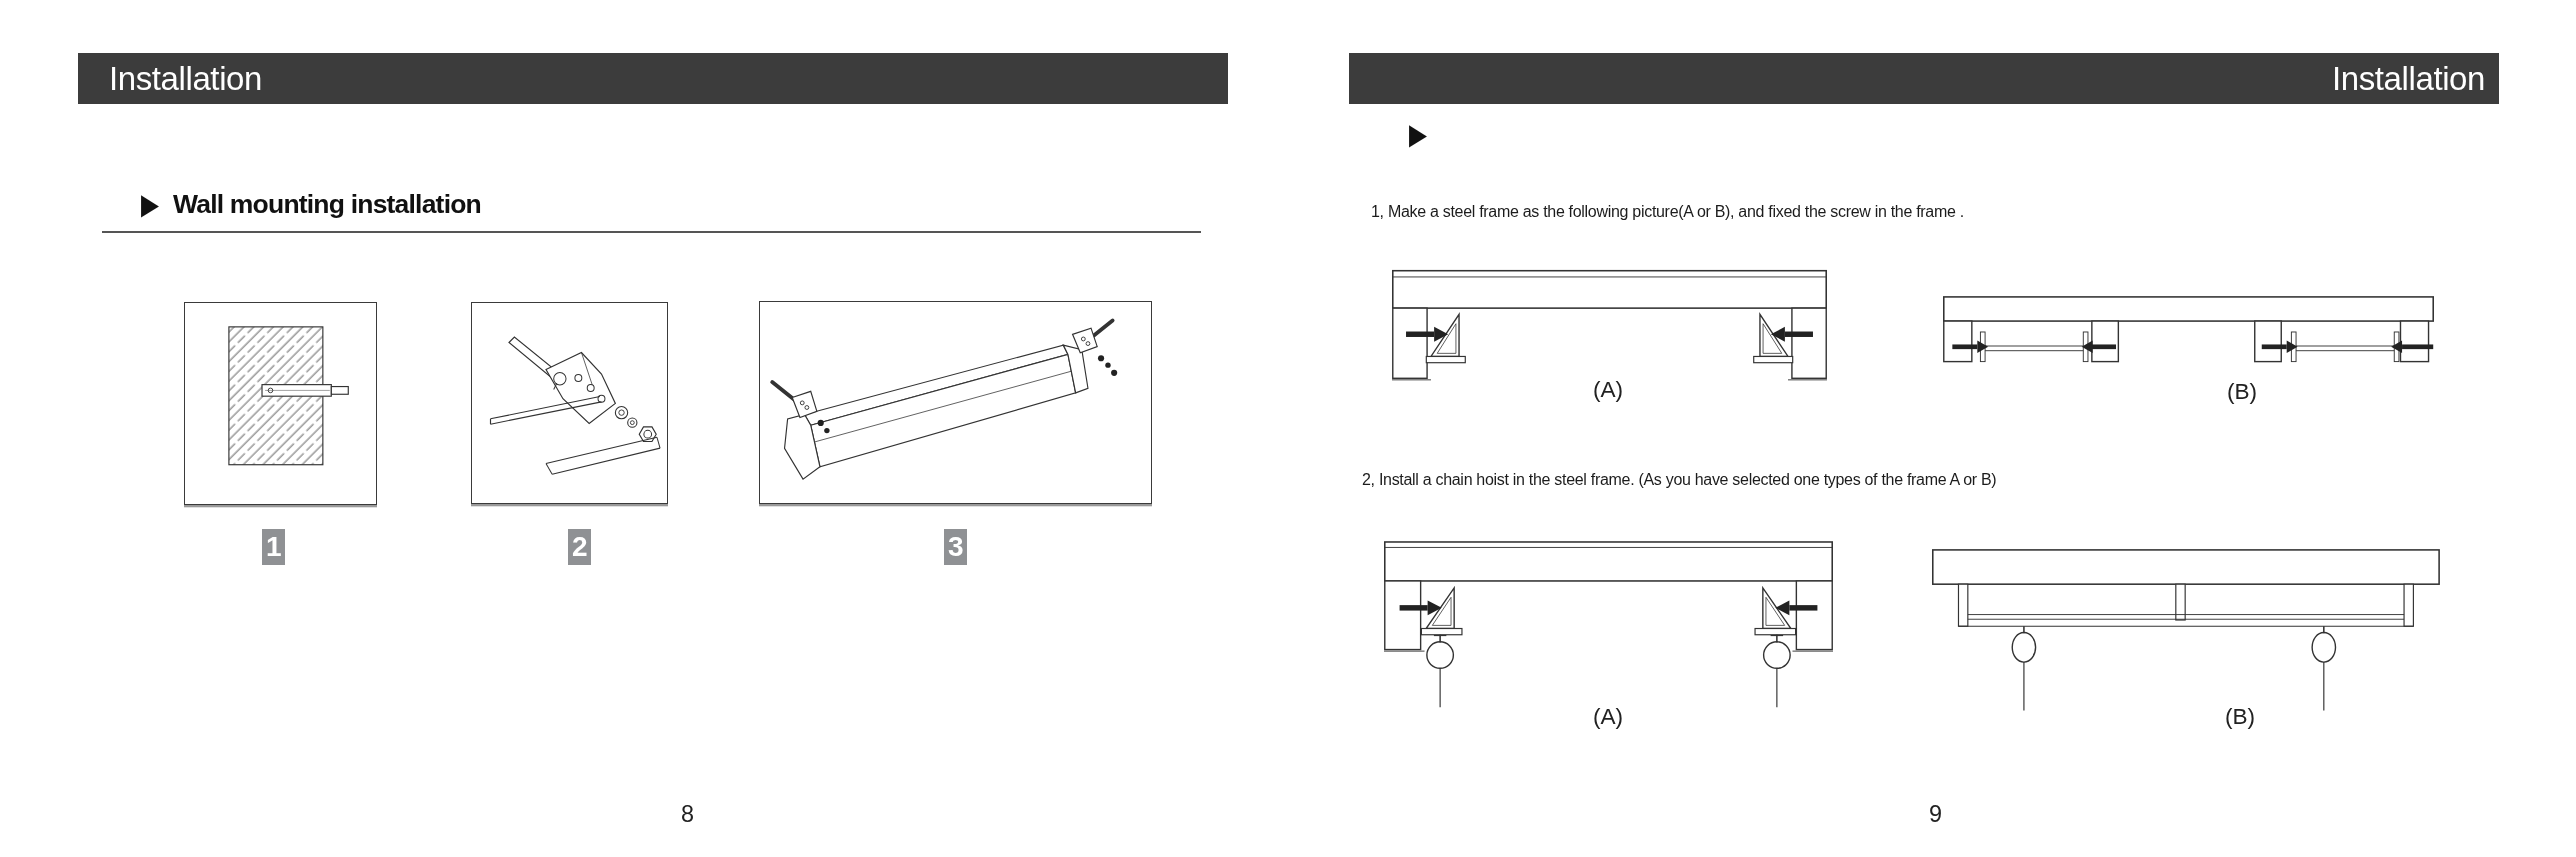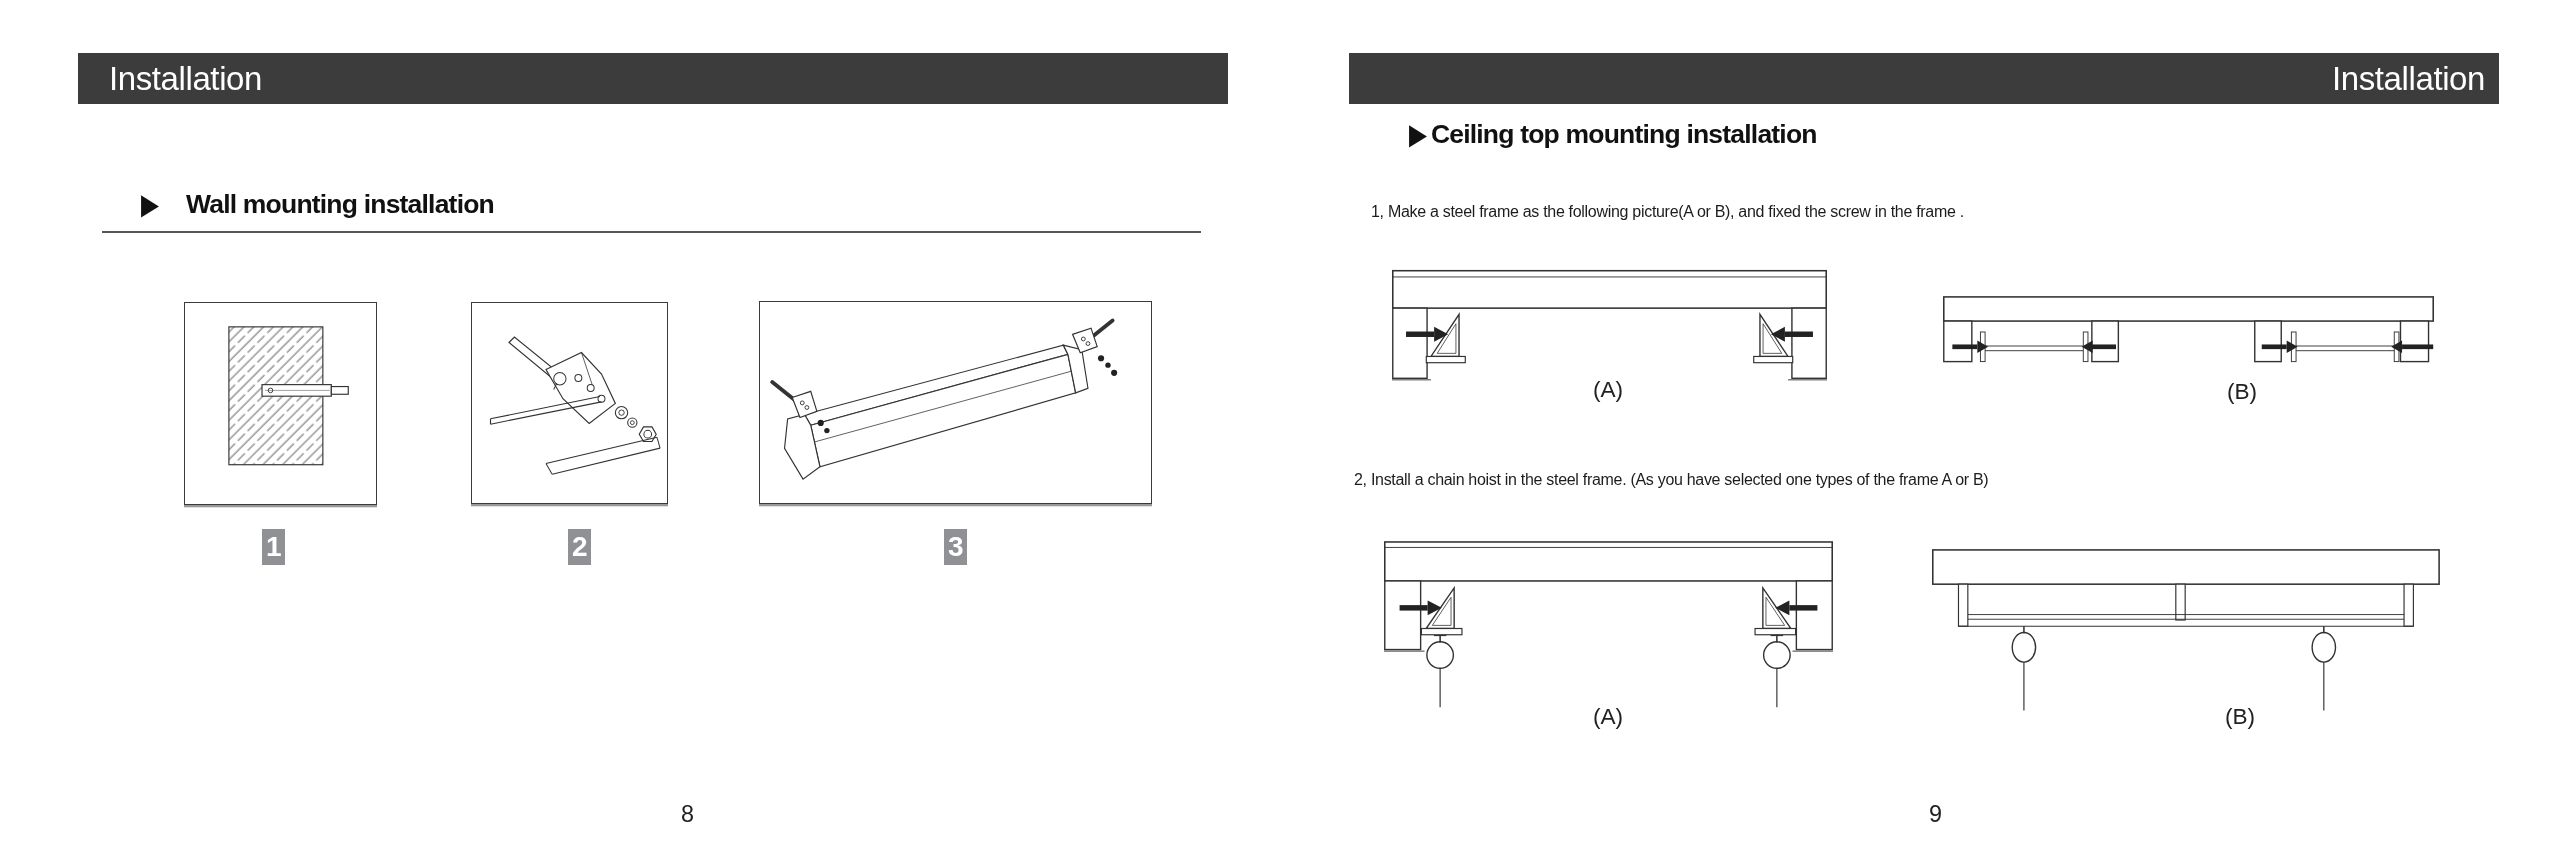--- a/index.html
+++ b/index.html
@@ -19,21 +19,21 @@
   .header-bar.align-right{left:61px;justify-content:flex-end;padding-right:14px;box-sizing:border-box;}
   .header-title{
     color:#ffffff;font-size:33px;letter-spacing:-0.4px;font-weight:400;line-height:51px;
     white-space:nowrap;
   }
 
   .section-heading{position:absolute;display:flex;align-items:center;white-space:nowrap;}
   .section-heading .arrow{font-size:23.4px;color:#111;transform:scaleY(1.25);}
   .section-heading .title{font-size:26.5px;font-weight:bold;letter-spacing:-0.8px;color:#111;}
   .left .section-heading{left:141px;top:187px;height:34px;}
-  .left .section-heading .title{margin-left:27px;}
+  .left .section-heading .title{margin-left:14px;}
   .right .section-heading{left:121px;top:117px;height:34px;}
   .right .section-heading .title{margin-left:3.9px;}
 
   .heading-rule{position:absolute;left:102px;top:231px;width:1099px;height:2.3px;background:#555;}
 
   .figure-box{
     position:absolute;background:#fff;border:1.6px solid #3a3a3a;
     box-shadow:0 2.3px 0 #999;box-sizing:border-box;
   }
   .figure-box svg{display:block;width:100%;height:100%;}
@@ -146,21 +146,20 @@
   </div>
 
   <div class="page right">
 
     <div class="header-bar align-right">
       <span class="header-title">Installation</span>
     </div>
 
     <div class="section-heading">
       <span class="arrow">▶</span>
-      <span class="title">Ceiling top mounting installation</span>
     </div>
 
     <div class="step-text" style="left:83px;top:203px;">1, Make a steel frame as the following picture(A or B), and fixed the screw in the frame .</div>
 
     <div class="fig-plain" style="left:104px;top:266px;width:435px;height:117px;">
       <svg viewBox="0 0 558 150">
         <rect x="1" y="6" width="556" height="48" fill="#fff" stroke="#333" stroke-width="2"></rect>
         <line x1="1" y1="14" x2="557" y2="14" stroke="#333" stroke-width="1.2"></line>
         <rect x="1" y="54" width="44" height="90" fill="#fff" stroke="#333" stroke-width="1.8"></rect>
         <line x1="0" y1="146" x2="50" y2="146" stroke="#333" stroke-width="1.2"></line>
@@ -200,21 +199,21 @@
         <line x1="453" y1="64" x2="579" y2="64" stroke="#333" stroke-width="1.2"></line>
         <line x1="453" y1="70" x2="579" y2="70" stroke="#333" stroke-width="1.2"></line>
         <rect x="409" y="62" width="32" height="6" fill="#222"></rect>
         <polygon points="441,57 455,65 441,73" fill="#222"></polygon>
         <rect x="589" y="62" width="40" height="6" fill="#222"></rect>
         <polygon points="589,57 575,65 589,73" fill="#222"></polygon>
       </svg>
     </div>
     <div class="fig-label" style="left:907px;top:379px;">(B)</div>
 
-    <div class="step-text" style="left:66px;top:471px;">2, Install a chain hoist in the steel frame. (As you have selected one types of the frame A or B)</div>
+    <div class="step-text" style="left:74px;top:471px;">2, Install a chain hoist in the steel frame. (As you have selected one types of the frame A or B)</div>
 
     <div class="fig-plain" style="left:96px;top:541px;width:449px;height:168px;">
       <svg viewBox="0 0 576 215">
         <rect x="1" y="1" width="574" height="50" fill="#fff" stroke="#333" stroke-width="2"></rect>
         <line x1="1" y1="8" x2="575" y2="8" stroke="#333" stroke-width="1.2"></line>
         <rect x="1" y="51" width="46" height="88" fill="#fff" stroke="#333" stroke-width="1.8"></rect>
         <line x1="0" y1="141" x2="52" y2="141" stroke="#333" stroke-width="1.2"></line>
         <rect x="529" y="51" width="46" height="88" fill="#fff" stroke="#333" stroke-width="1.8"></rect>
         <line x1="524" y1="141" x2="576" y2="141" stroke="#333" stroke-width="1.2"></line>
         <polygon points="90,60 90,112 54,112" fill="#fff" stroke="#333" stroke-width="1.8"></polygon>

